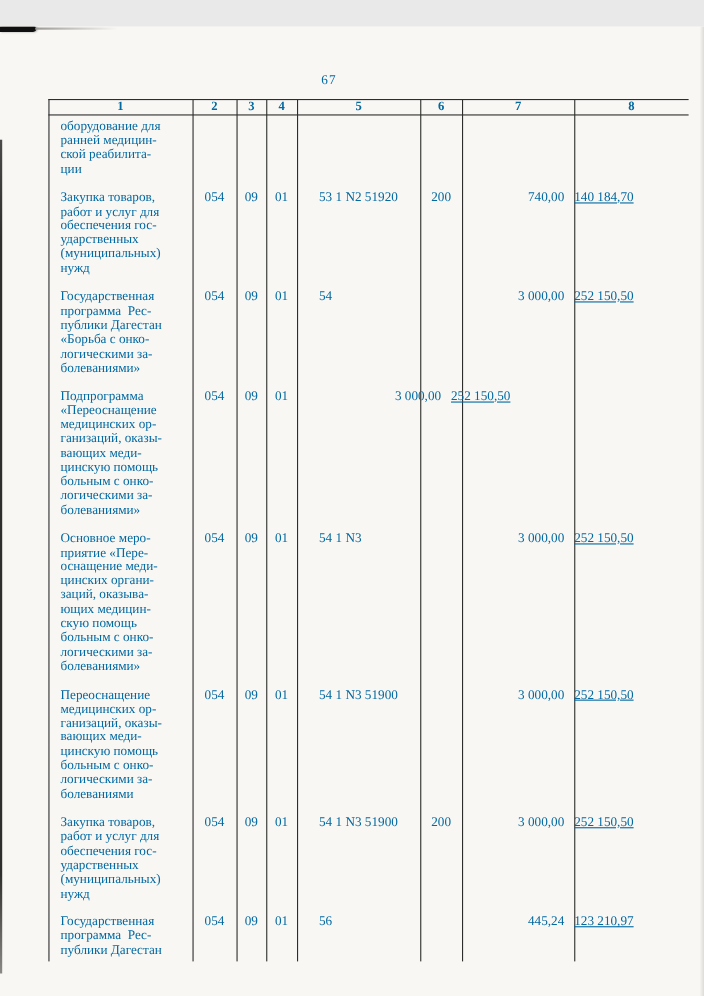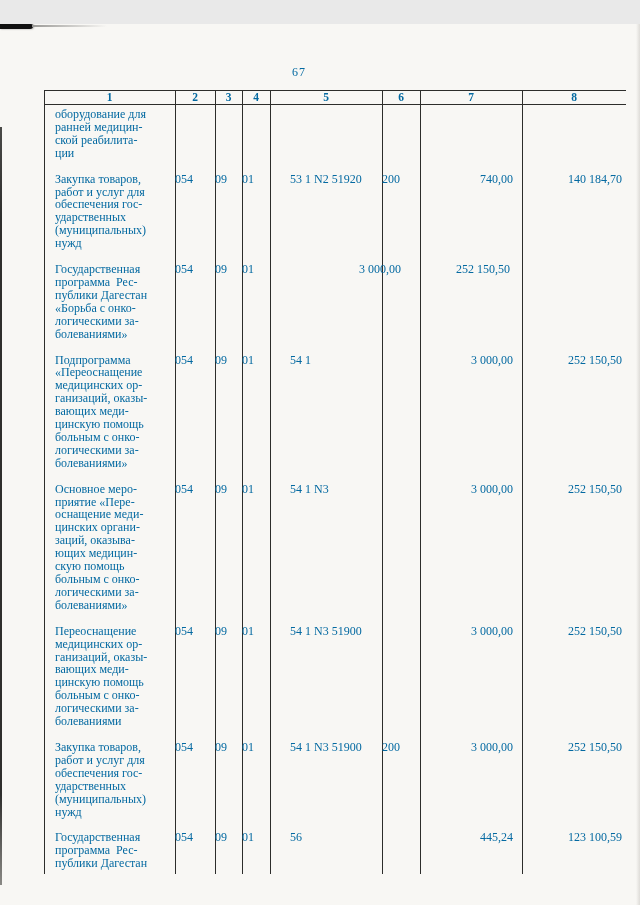--- a/index.html
+++ b/index.html
@@ -34,24 +34,24 @@
     box-sizing:content-box; font-weight:bold; font-size:11.5px; }
   .hc { text-align:center; line-height:13px; }
   
   .w0{width:131px}.w1{width:40px}.w2{width:27px}.w3{width:28px}
   .w4{width:112px}.w5{width:38px}.w6{width:102px}.w7{width:104px}
   
   .tbody { position:absolute; left:44px; top:84px; width:582px; }
   .t-row { display:flex; margin-bottom:13px; font-size:12px; line-height:12.9px; }
   .cell { box-sizing:border-box; flex-shrink:0; }
   .a-name  { padding-left:11px; white-space:pre; }
-  .a-center{ text-align:left; }
+  .a-center{ text-align:center; }
   .a-code  { padding-left:20px; white-space:pre; }
   .a-r9    { text-align:right; padding-right:9px;padding-left:36px; }
-  .a-r4    { text-align:right; padding-right:4px; }
+  .a-r4    { text-align:left; padding-right:4px;text-decoration:underline; }
 </style>
 </head>
 <body>
 
 <div class="page">
 
   <div class="art-topleft"></div>
   <div class="art-toptail"></div>
   <div class="art-leftline"></div>
   <div class="art-bottomband"></div>
@@ -112,38 +112,38 @@
       <div class="t-row">
         <div class="cell w0 a-name">Государственная
 программа  Рес-
 публики Дагестан
 «Борьба с онко-
 логическими за-
 болеваниями»</div>
         <div class="cell w1 a-center">054</div>
         <div class="cell w2 a-center">09</div>
         <div class="cell w3 a-center">01</div>
+        <div class="cell w4 a-code">54</div>
         <div class="cell w5 a-center"></div>
         <div class="cell w6 a-r9">3 000,00</div>
         <div class="cell w7 a-r4">252 150,50</div>
       </div>
       <div class="t-row">
         <div class="cell w0 a-name">Подпрограмма
 «Переоснащение
 медицинских ор-
 ганизаций, оказы-
 вающих меди-
 цинскую помощь
 больным с онко-
 логическими за-
 болеваниями»</div>
         <div class="cell w1 a-center">054</div>
         <div class="cell w2 a-center">09</div>
         <div class="cell w3 a-center">01</div>
-        <div class="cell w4 a-code">54 1</div>
         <div class="cell w5 a-center"></div>
         <div class="cell w6 a-r9">3 000,00</div>
         <div class="cell w7 a-r4">252 150,50</div>
       </div>
       <div class="t-row">
         <div class="cell w0 a-name">Основное меро-
 приятие «Пере-
 оснащение меди-
 цинских органи-
 заций, оказыва-
@@ -195,17 +195,17 @@
       <div class="t-row">
         <div class="cell w0 a-name">Государственная
 программа  Рес-
 публики Дагестан</div>
         <div class="cell w1 a-center">054</div>
         <div class="cell w2 a-center">09</div>
         <div class="cell w3 a-center">01</div>
         <div class="cell w4 a-code">56</div>
         <div class="cell w5 a-center"></div>
         <div class="cell w6 a-r9">445,24</div>
-        <div class="cell w7 a-r4">123 100,59</div>
+        <div class="cell w7 a-r4">123 210,97</div>
       </div>
     </div>
 
 </div>
 
 </body></html>

